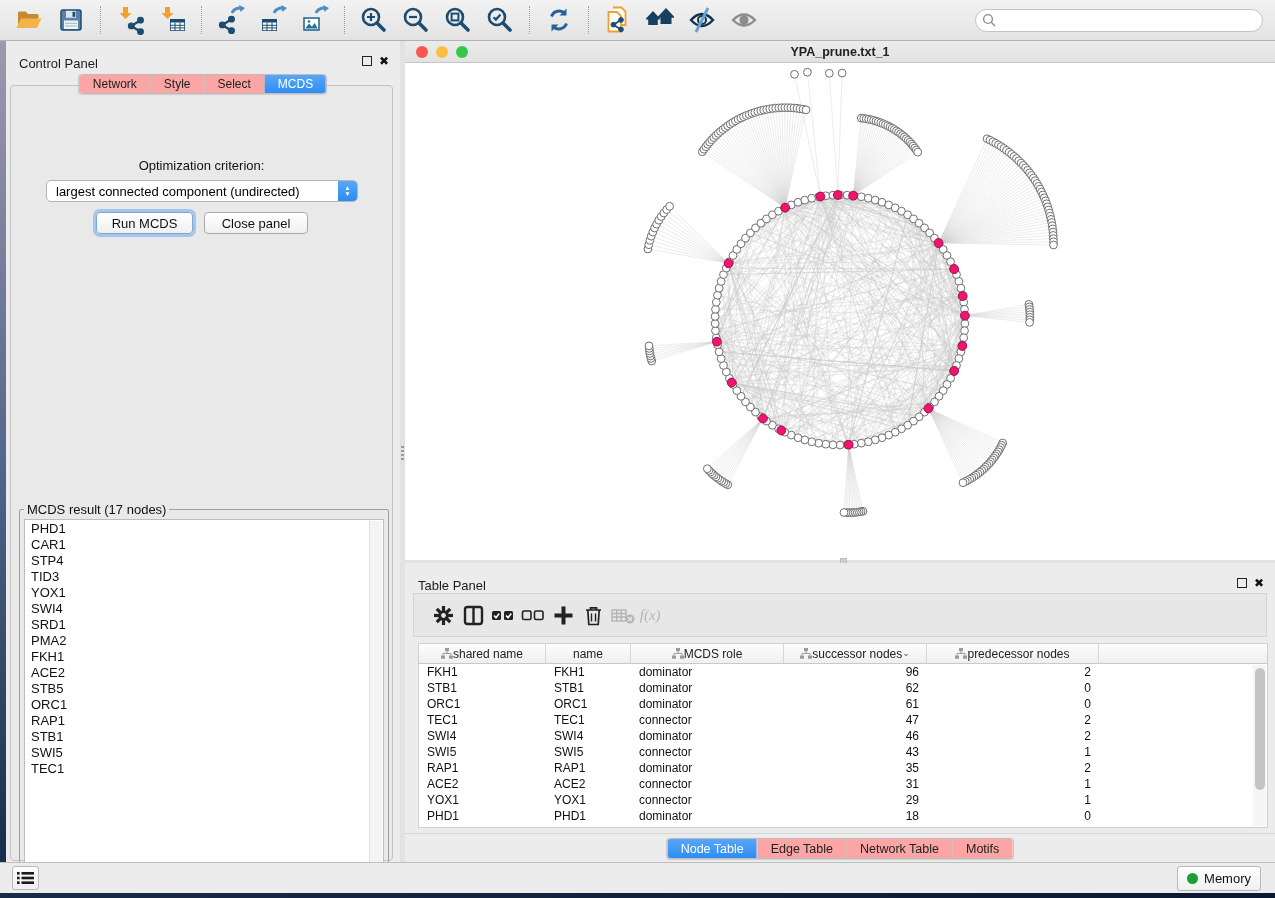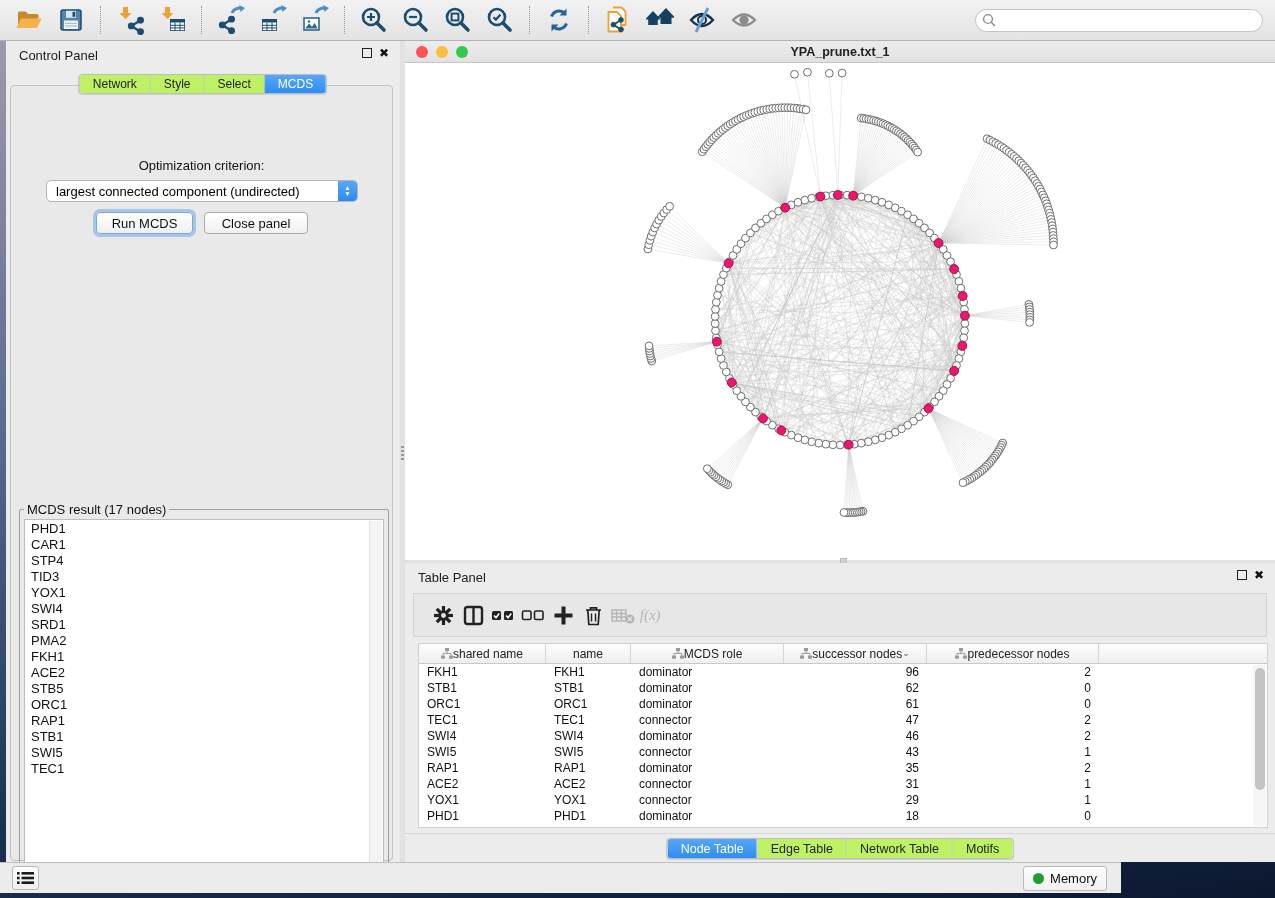--- a/index.html
+++ b/index.html
@@ -15,30 +15,30 @@
     background:linear-gradient(#f2f2f2,#e3e3e3); border-bottom:1px solid #b3b3b3;
     display:flex; align-items:center; padding:0 12px 0 8px; }
   #toolbar-icons { display:flex; align-items:center; height:100%; }
   .tb-icon { width:34px; height:32px; display:flex; align-items:center; justify-content:center; border-radius:4px; margin:0 4px; }
   .tb-sep { width:1px; height:28px; margin:0 8px; border-left:1px dotted #9a9a9a; }
   #search-wrap { margin-left:auto; position:relative; width:288px; height:23px; }
   #search-wrap svg { position:absolute; left:7px; top:4px; }
   #search-input { width:100%; height:100%; border:1px solid #c3c3c3; border-radius:12px; background:#fff; padding:0 8px 0 26px; font-size:12px; outline:none; }
 
   
-  .panel-header { position:relative; height:27px; font-size:13px; color:#1c1c1c; padding:7px 0 0 13px; }
+  .panel-header { position:relative; height:27px; font-size:13px; color:#1c1c1c; padding:7px 0 0 13px;margin-top:8px; }
   .winctl { position:absolute; top:7px; right:11px; display:flex; gap:7px; align-items:center; }
   .float-btn { width:10px; height:10px; border:1.6px solid #222; display:inline-block; background:transparent; }
   .close-btn { font-size:12px; font-weight:bold; color:#111; line-height:10px; }
 
   
   #control-panel { left:6px; top:41px; width:394px; height:821px; background:#ececec; }
   #cp-box { position:absolute; left:4px; top:44px; width:383px; height:776px; background:#e9e9e9; border:1px solid #c2c2c2; border-radius:4px; }
   .tabbar { display:flex; border:1px solid #bdbdbd; border-radius:4px; overflow:hidden; background:#fff; height:20px; box-shadow:0 0.5px 1px rgba(0,0,0,.12); }
-  .tab { font-size:12px; color:#222; padding:2px 13px 0; background:#bef264; border-right:1px solid #c4c4c4; text-align:center; }
+  .tab { font-size:12px; color:#222; padding:2px 13px 0; background:#fca5a5; border-right:1px solid #c4c4c4; text-align:center; }
   .tab:last-child { border-right:none; }
   .tab.sel { background:linear-gradient(#58a6f7,#2e8df3); color:#fff; }
   #cp-tabs { position:absolute; top:33px; left:50%; transform:translateX(-50%); z-index:3; }
   #opt-label { position:absolute; top:72px; left:0; right:0; text-align:center; font-size:13px; color:#111; }
   #dropdown { position:absolute; left:35px; top:94px; width:312px; height:22px; background:#fff; border:1px solid #b5b5b5; border-radius:5px; font-size:13px; display:flex; align-items:center; }
   #dropdown .val { padding-left:9px; flex:1; white-space:nowrap; overflow:hidden; }
   #dd-stepper { width:19px; height:20px; background:linear-gradient(#5aa7f7,#2b8bf2); border-radius:0 4px 4px 0; display:flex; flex-direction:column; align-items:center; justify-content:center; color:#fff; }
   #dd-stepper span { font-size:6.5px; line-height:6px; }
   .btn { background:linear-gradient(#ffffff,#f0f0f0); border:1px solid #ababab; border-radius:4px; font-size:13px; color:#111; height:22px; padding:0 12px; font-family:inherit; }
   #run-btn { position:absolute; left:85px; top:126px; width:97px; border-color:#7da7d6; box-shadow:0 0 0 3px rgba(112,167,237,.55); }
@@ -76,21 +76,21 @@
   #tbody .tr { display:flex; height:16px; }
   #tbody .td { font-size:12px; color:#111; line-height:16px; padding:0 8px; white-space:nowrap; overflow:hidden; }
   #tbody .td.r { text-align:right; }
   #tbl-vscroll { position:absolute; top:21px; right:1px; bottom:1px; width:13px; background:#f5f5f5; }
   #tbl-vscroll .thumb { position:absolute; top:3px; left:1.5px; width:10px; height:122px; background:#c4c4c4; border-radius:5px; }
   #tp-footer { position:absolute; left:0; right:0; bottom:0; height:29px; border-top:1px solid #d6d6d6; }
   #tp-tabs { position:absolute; left:50%; top:4px; transform:translateX(-50%); height:21px; }
   #tp-tabs .tab { padding-top:3px; font-size:12.5px; }
 
   
-  #status-bar { left:0; top:862px; width:1121px; height:31px; background:#ececec; border-top:1px solid #bfbfbf; }
+  #status-bar { left:0; top:862px; width:1275px; height:31px; background:#ececec; border-top:1px solid #bfbfbf; }
   #panels-btn { position:absolute; left:12px; top:3px; width:27px; height:24px; background:linear-gradient(#fcfcfc,#f0f0f0); border:1px solid #b9b9b9; border-radius:3px; display:flex; align-items:center; justify-content:center; }
   #memory-btn { position:absolute; right:14px; top:3px; height:25px; background:linear-gradient(#fdfdfd,#f1f1f1); border:1px solid #b9b9b9; border-radius:3px; display:flex; align-items:center; gap:6px; padding:0 9px; font-size:13px; color:#111; font-family:inherit; }
   #memory-dot { width:11px; height:11px; border-radius:50%; background:#1d9e32; }
 </style>
 </head>
 <body>
 
 <div id="wallpaper"></div>
 
 <div id="toolbar">

